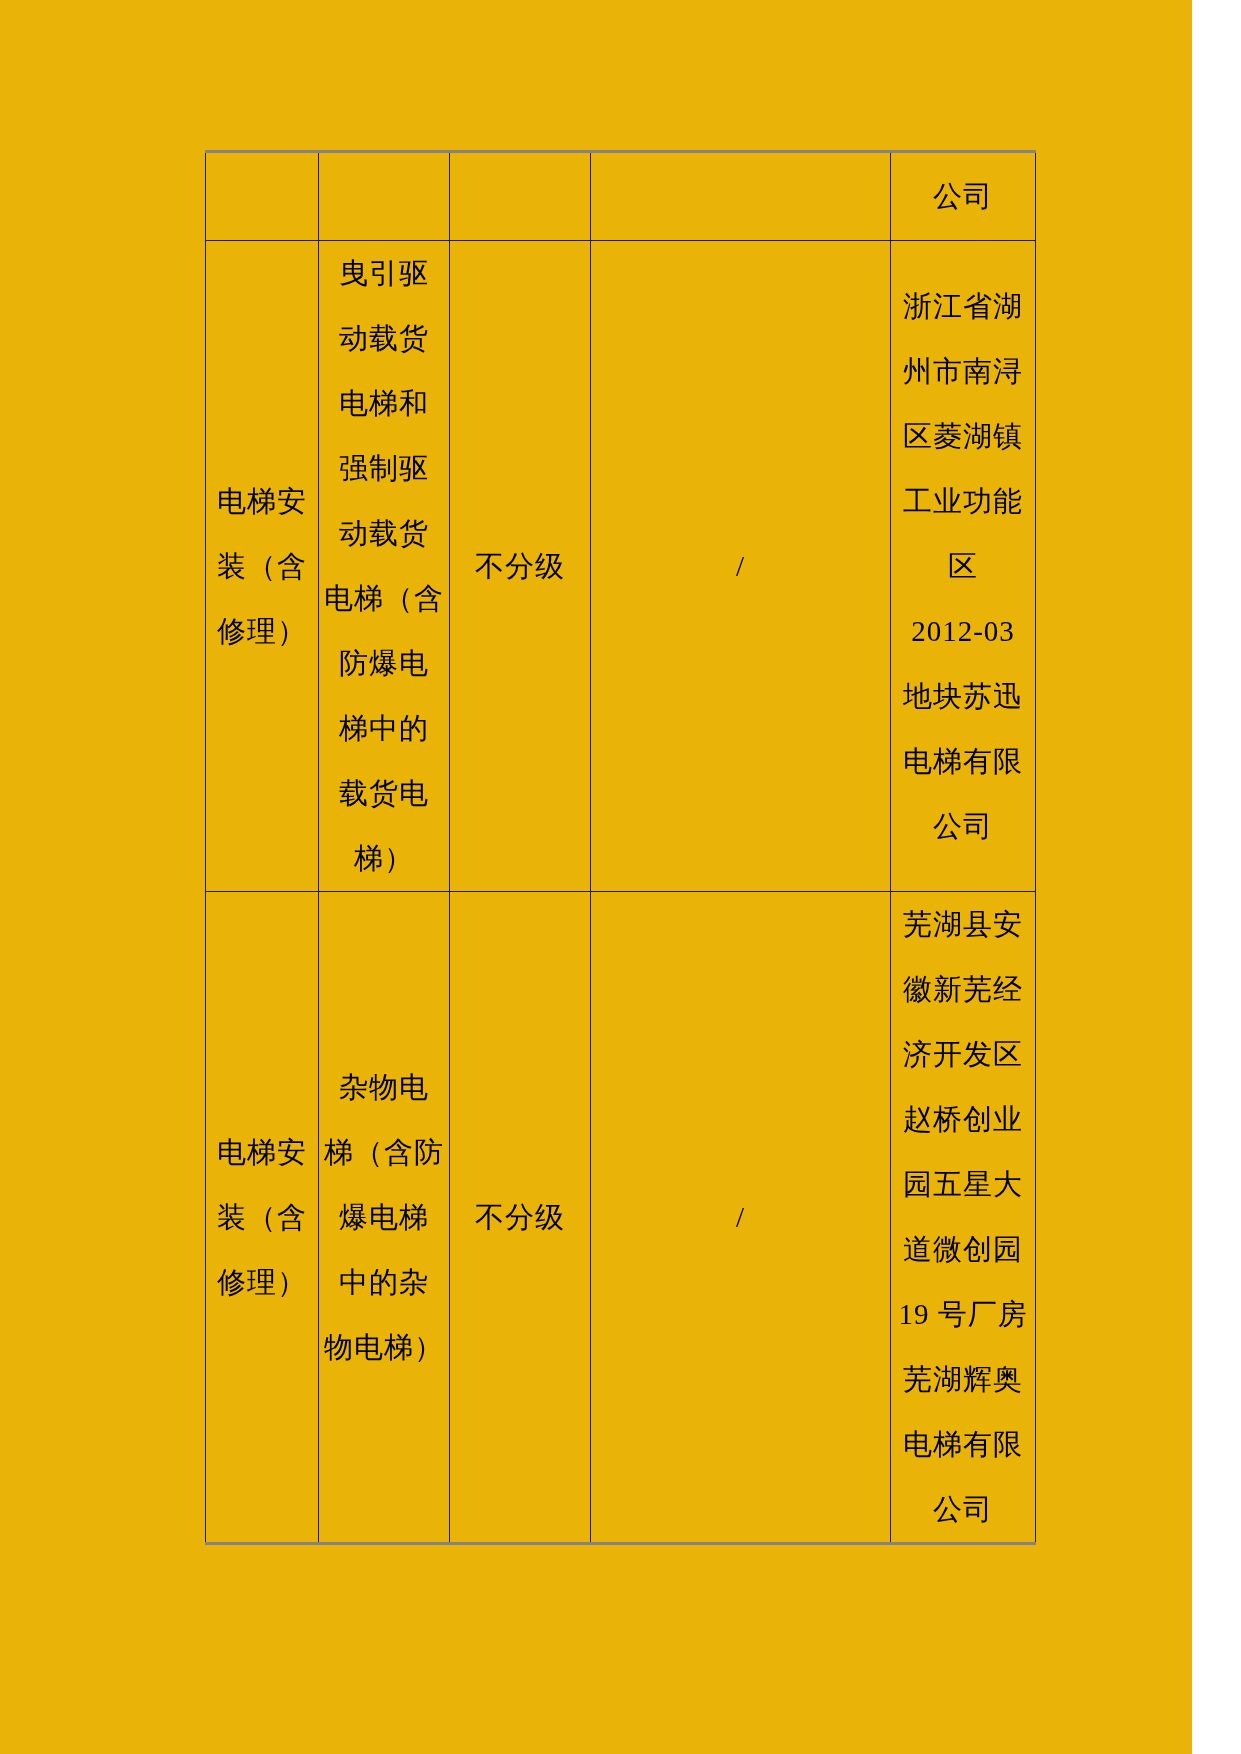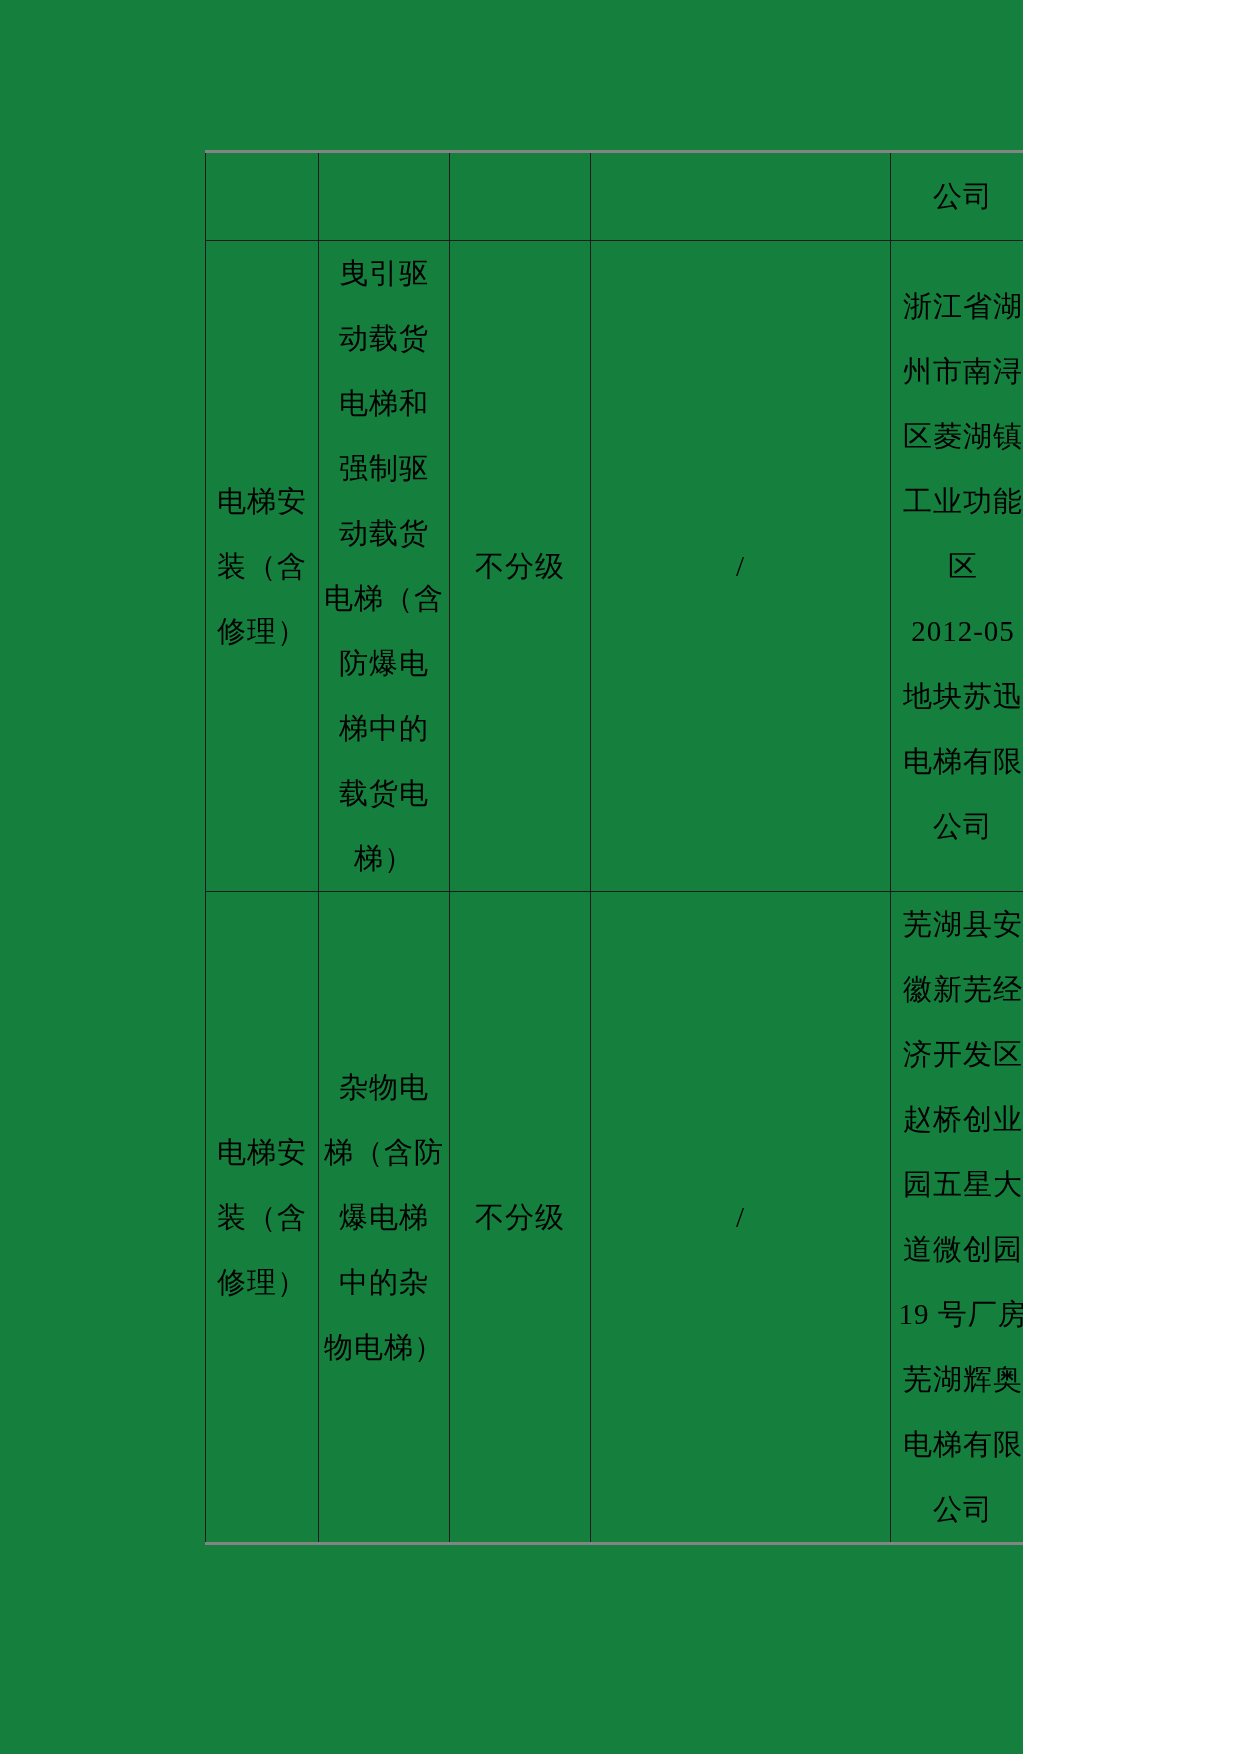--- a/index.html
+++ b/index.html
@@ -2,23 +2,23 @@
 <html><head>
 <meta charset="utf-8">
 <style>
   html, body {
     margin: 0;
     padding: 0;
     background: #ffffff;
   }
   .page {
     position: relative;
-    width: 1023px;
+    width: 1192px;
     height: 1754px;
-    background: #15803d;
+    background: #eab308;
     overflow: hidden;
     font-family: "Liberation Serif", "DejaVu Serif", serif;
     color: #000000;
   }
   table.doc-table {
     position: absolute;
     left: 205px;
     top: 150px;
     width: 830px;
     border-collapse: collapse;
@@ -81,21 +81,21 @@
 梯中的
 载货电
 梯）</td>
         <td>不分级</td>
         <td>/</td>
         <td>浙江省湖
 州市南浔
 区菱湖镇
 工业功能
 区
-2012-05
+2012-03
 地块苏迅
 电梯有限
 公司</td>
       </tr>
       <tr class="row-dumbwaiter">
         <td>电梯安
 装（含
 修理）</td>
         <td>杂物电
 梯（含防

